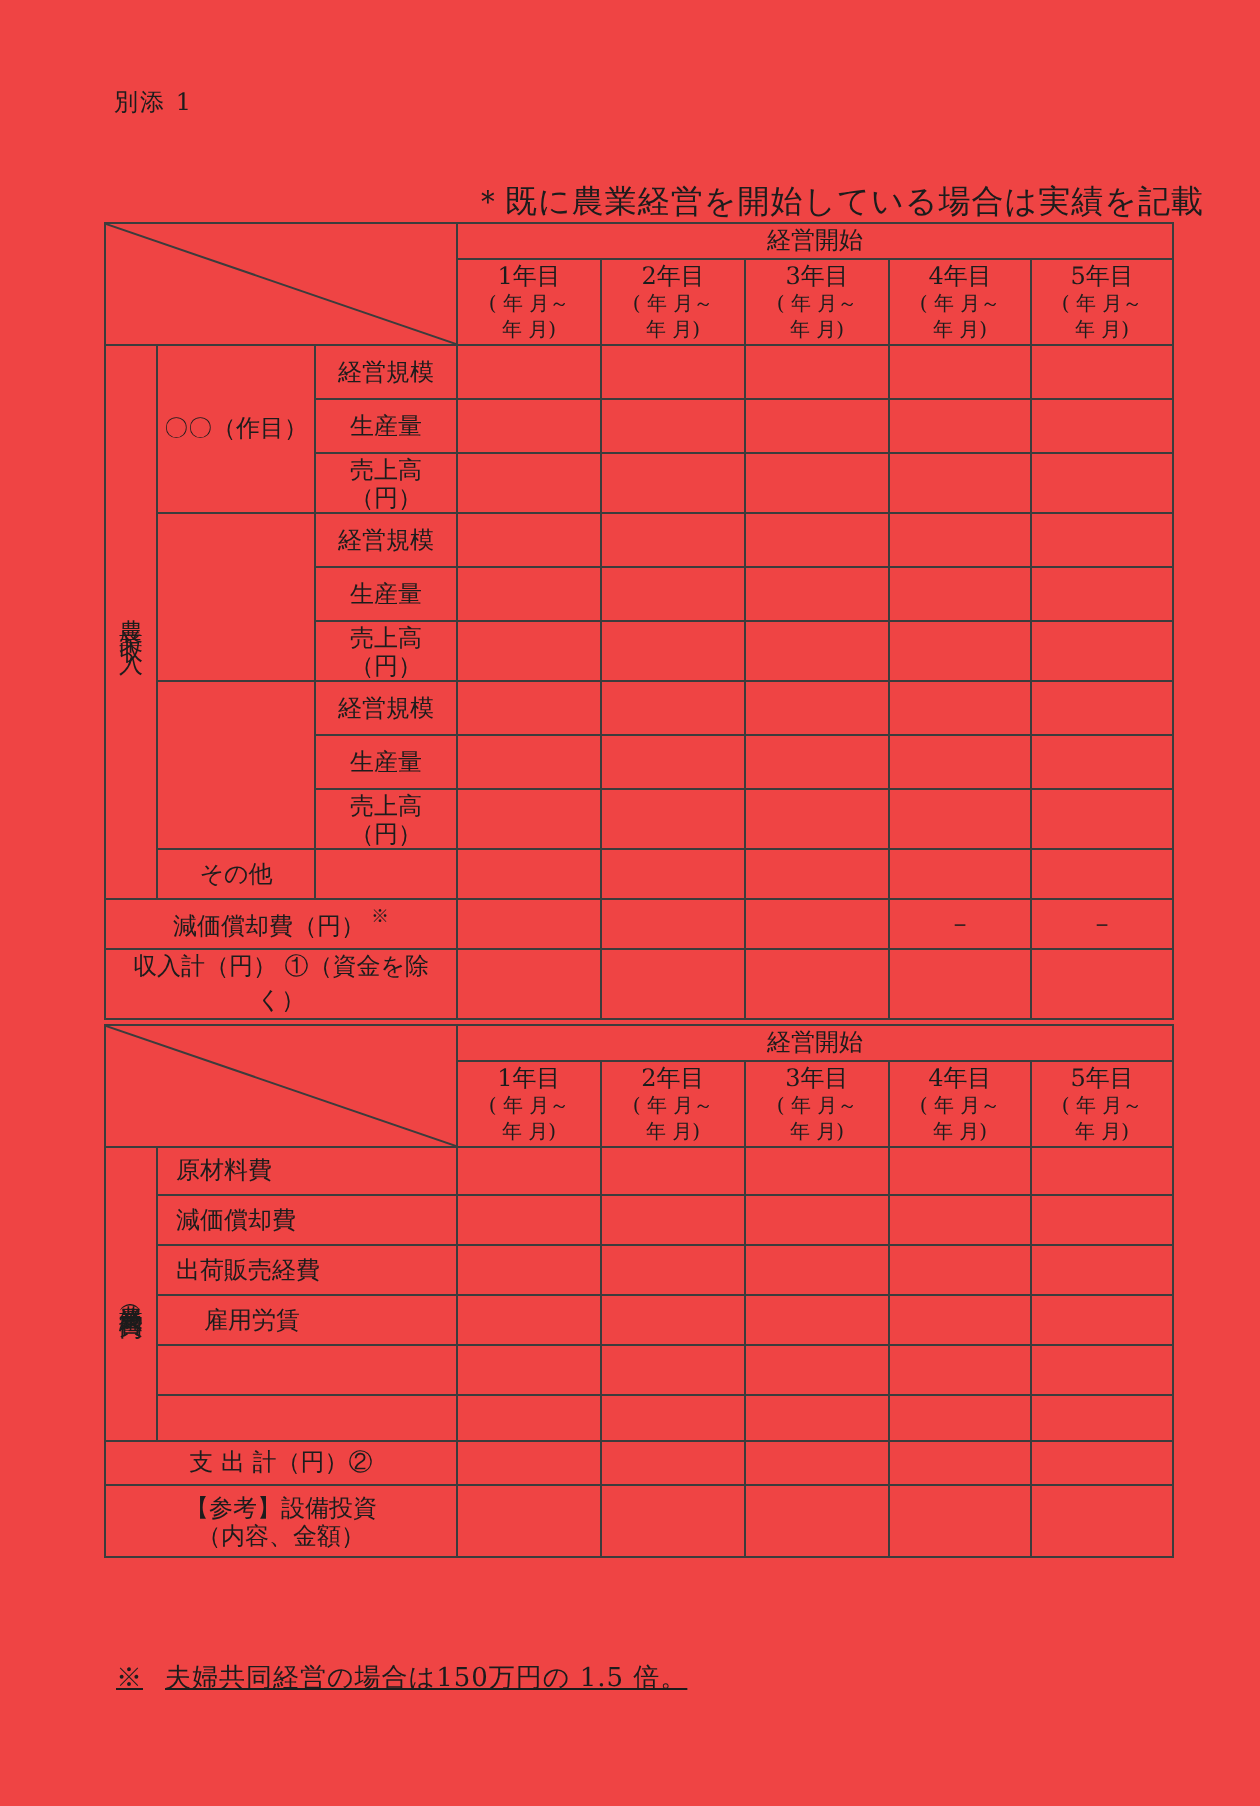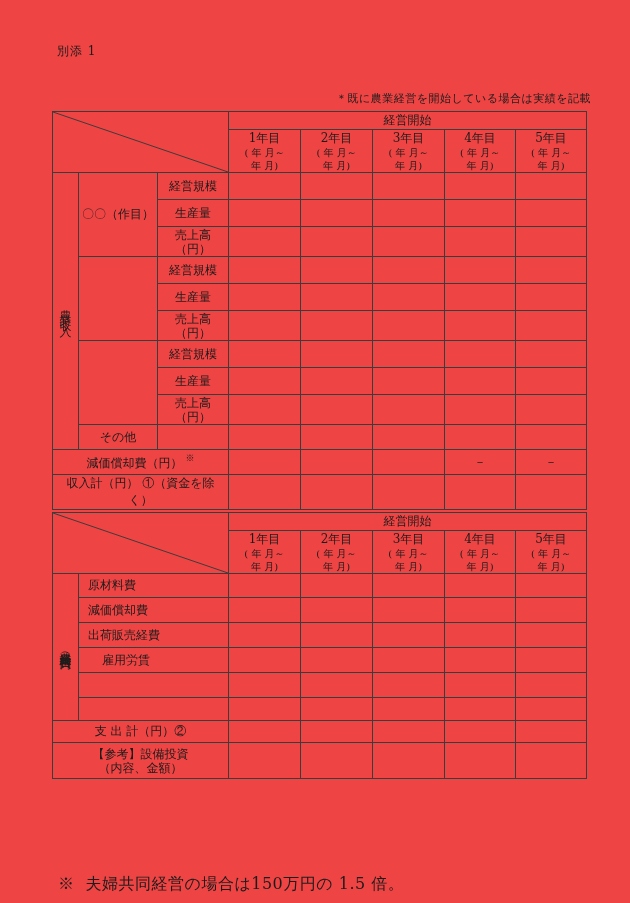--- a/index.html
+++ b/index.html
@@ -17,22 +17,22 @@
   }
   .attach{
     position:absolute;left:57px;top:43px;
     font-size:12px;letter-spacing:1px;
   }
   .doc-title{
     position:absolute;left:52px;top:55px;width:534px;
     text-align:center;font-size:18px;letter-spacing:3px;
   }
   .note{
-    position:absolute;left:57px;top:91px;width:534px;
-    text-align:right;font-size:11px;letter-spacing:0.5px;
+    position:absolute;left:68px;top:91px;width:534px;
+    text-align:right;font-size:16px;letter-spacing:0.5px;
   }
   table.grid{
     position:absolute;left:52px;width:534px;
     border-collapse:collapse;table-layout:fixed;
     font-size:12px;
   }
   table.t1{top:111px;}
   table.t2{top:512px;}
   table.t3{top:795px;}
   table.grid th,table.grid td{
@@ -58,22 +58,22 @@
   .vert{
     writing-mode:vertical-rl;
     display:inline-block;
     font-size:12px;line-height:1;
   }
   .vert.sp5{letter-spacing:5px;}
   .vert.sp1{letter-spacing:1px;}
   .ml2{white-space:pre-line;line-height:14px;}
   sup.mark{font-size:9px;margin-left:3px;vertical-align:6px;}
   .footnote{
-    position:absolute;left:58px;top:874px;
-    font-size:16px;letter-spacing:0.5px;
+    position:absolute;left:58px;top:830px;
+    font-size:13px;letter-spacing:0.5px;text-decoration:underline;
   }
   .footnote .ft{margin-left:11px;}
 </style>
 </head>
 <body>
 
 <div class="page">
 
   <div class="attach">別添 1</div>
   <div class="note">＊既に農業経営を開始している場合は実績を記載</div>

